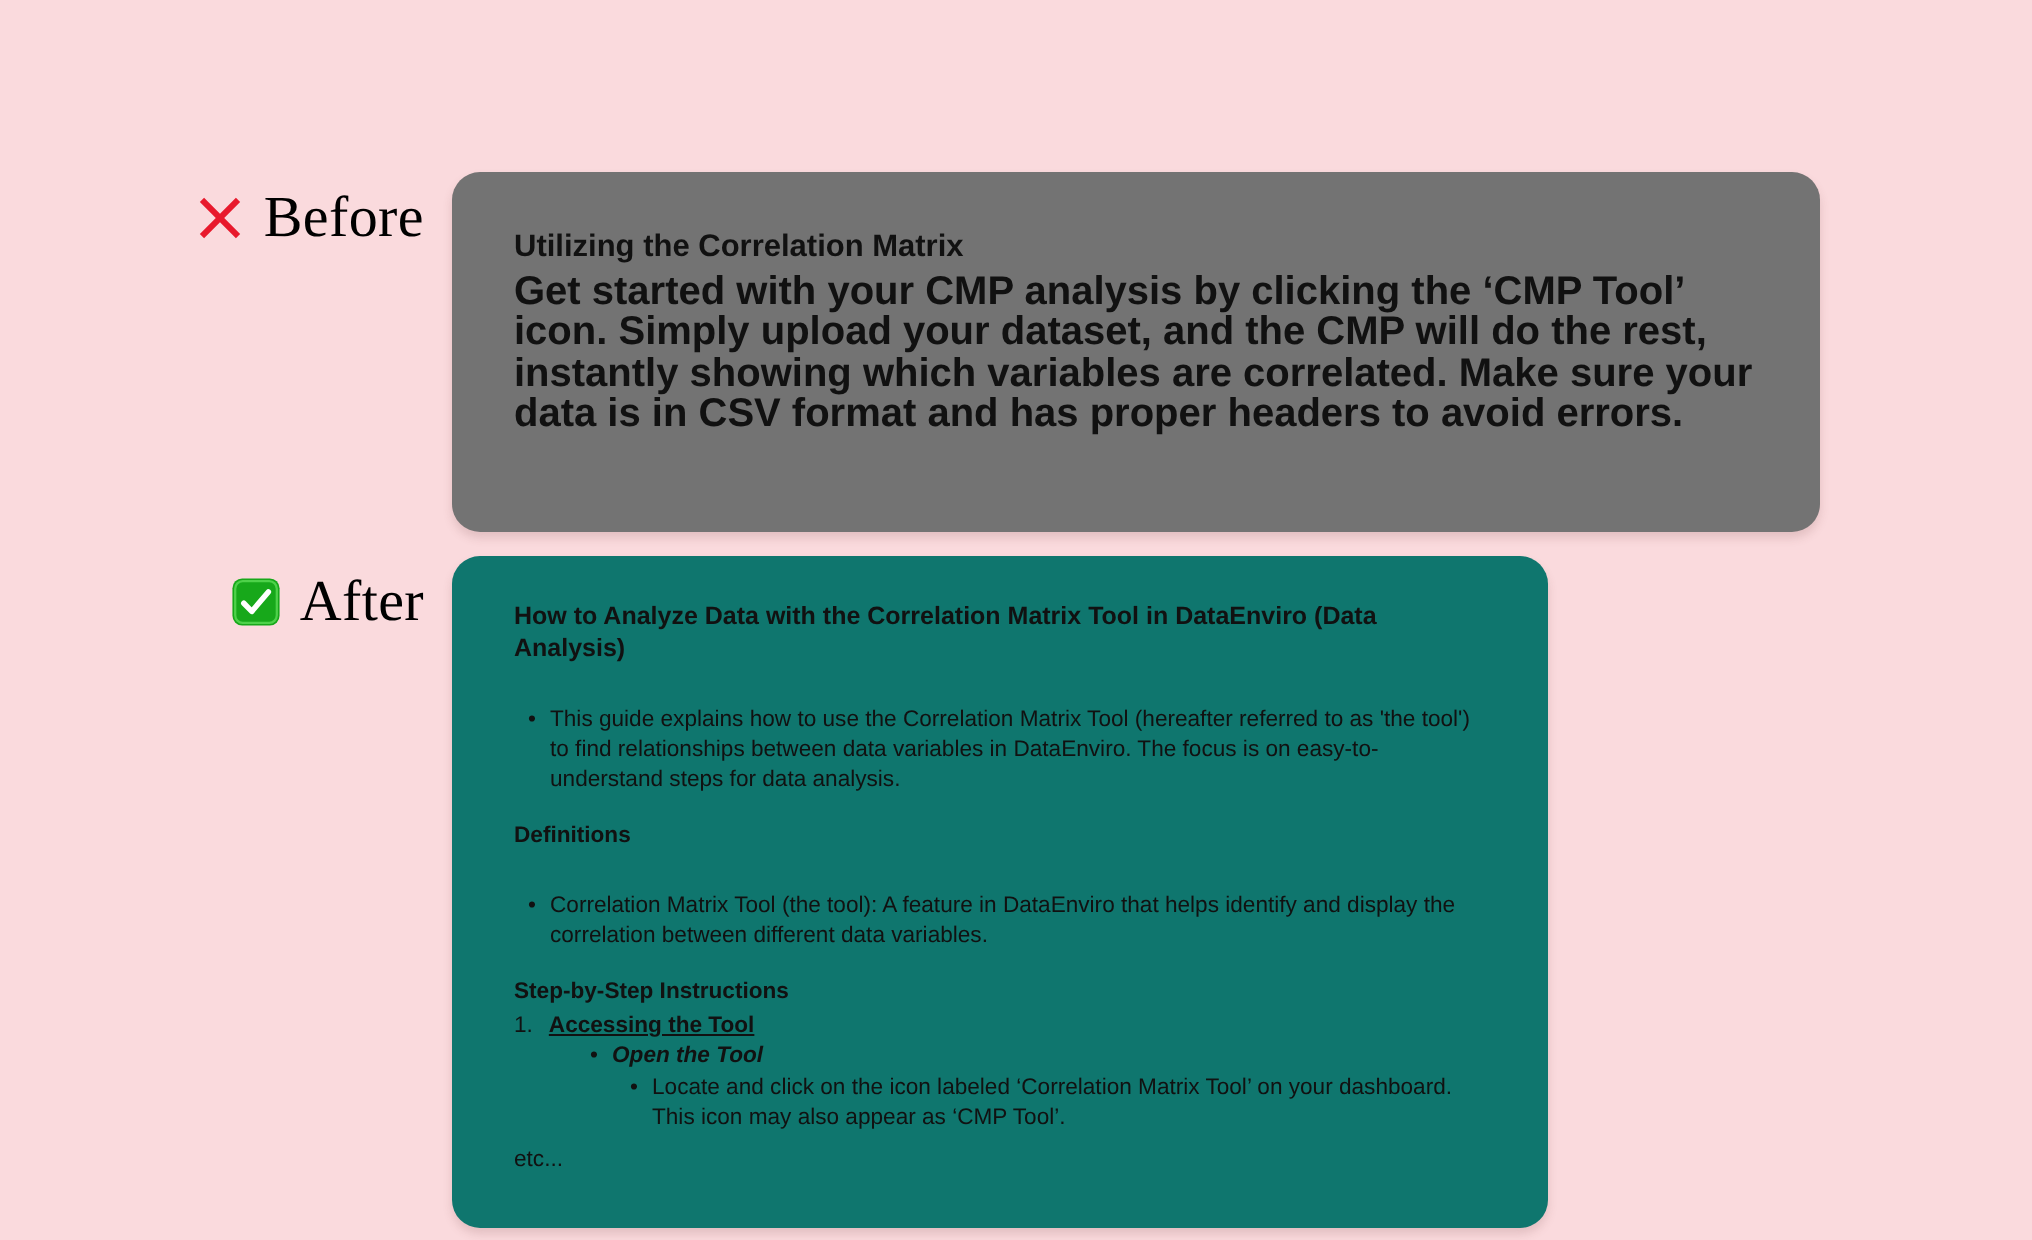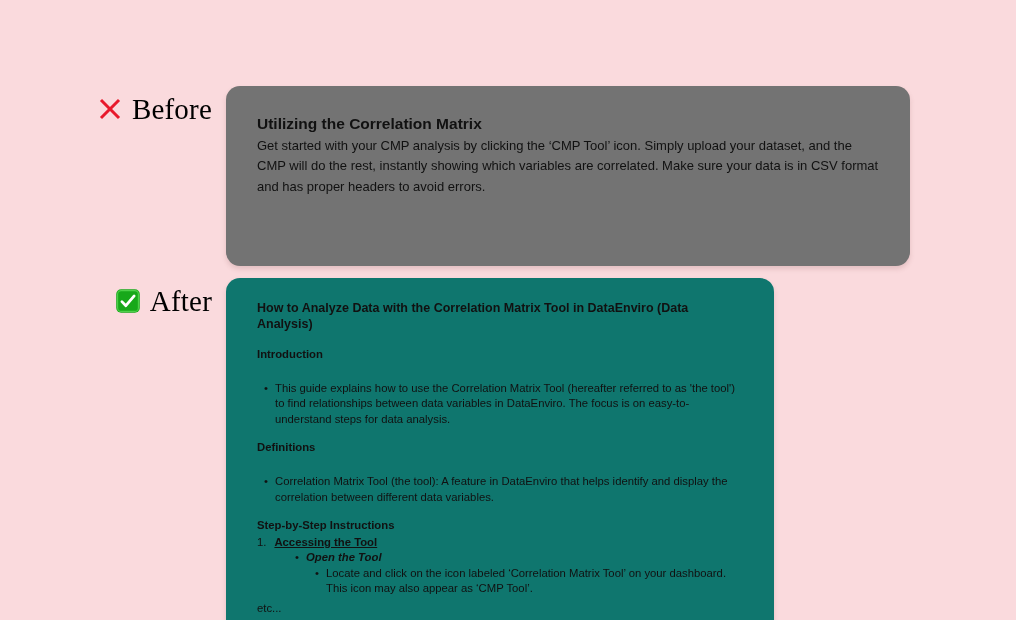--- a/index.html
+++ b/index.html
@@ -78,24 +78,25 @@
 
   
   .before-heading {
     font-size: 15.5px;
     font-weight: bold;
     line-height: 1.35;
     margin: 0 0 1px 0;
     color: #111;
   }
   .before-body {
-    font-size: 13px;
+    font-size: 20px;
     line-height: 20.5px;
     margin: 0;
     color: #111;
+    font-weight: bold;
   }
 
   
   .after-title {
     font-size: 12.5px;
     font-weight: bold;
     line-height: 1.3;
     margin: 0 0 14px 0;
     color: #111;
   }
@@ -224,21 +225,20 @@
         <path d="M8.5 16.8 L13.4 21.8 L23.6 9.8" fill="none" stroke="#ffffff" stroke-width="3.4" stroke-linecap="round" stroke-linejoin="round"></path>
       </svg>
       <span class="label-text">After</span>
     </div>
 
     <div class="card card-after">
 
       <div class="after-title">How to Analyze Data with the Correlation Matrix Tool in DataEnviro (Data Analysis)</div>
 
       <div class="section-block">
-        <div class="section-heading">Introduction</div>
         <ul class="bullets">
           <li>This guide explains how to use the Correlation Matrix Tool (hereafter referred to as 'the tool') to find relationships between data variables in DataEnviro. The focus is on easy-to-understand steps for data analysis.</li>
         </ul>
       </div>
 
       <div class="section-block">
         <div class="section-heading">Definitions</div>
         <ul class="bullets">
           <li>Correlation Matrix Tool (the tool): A feature in DataEnviro that helps identify and display the correlation between different data variables.</li>
         </ul>

